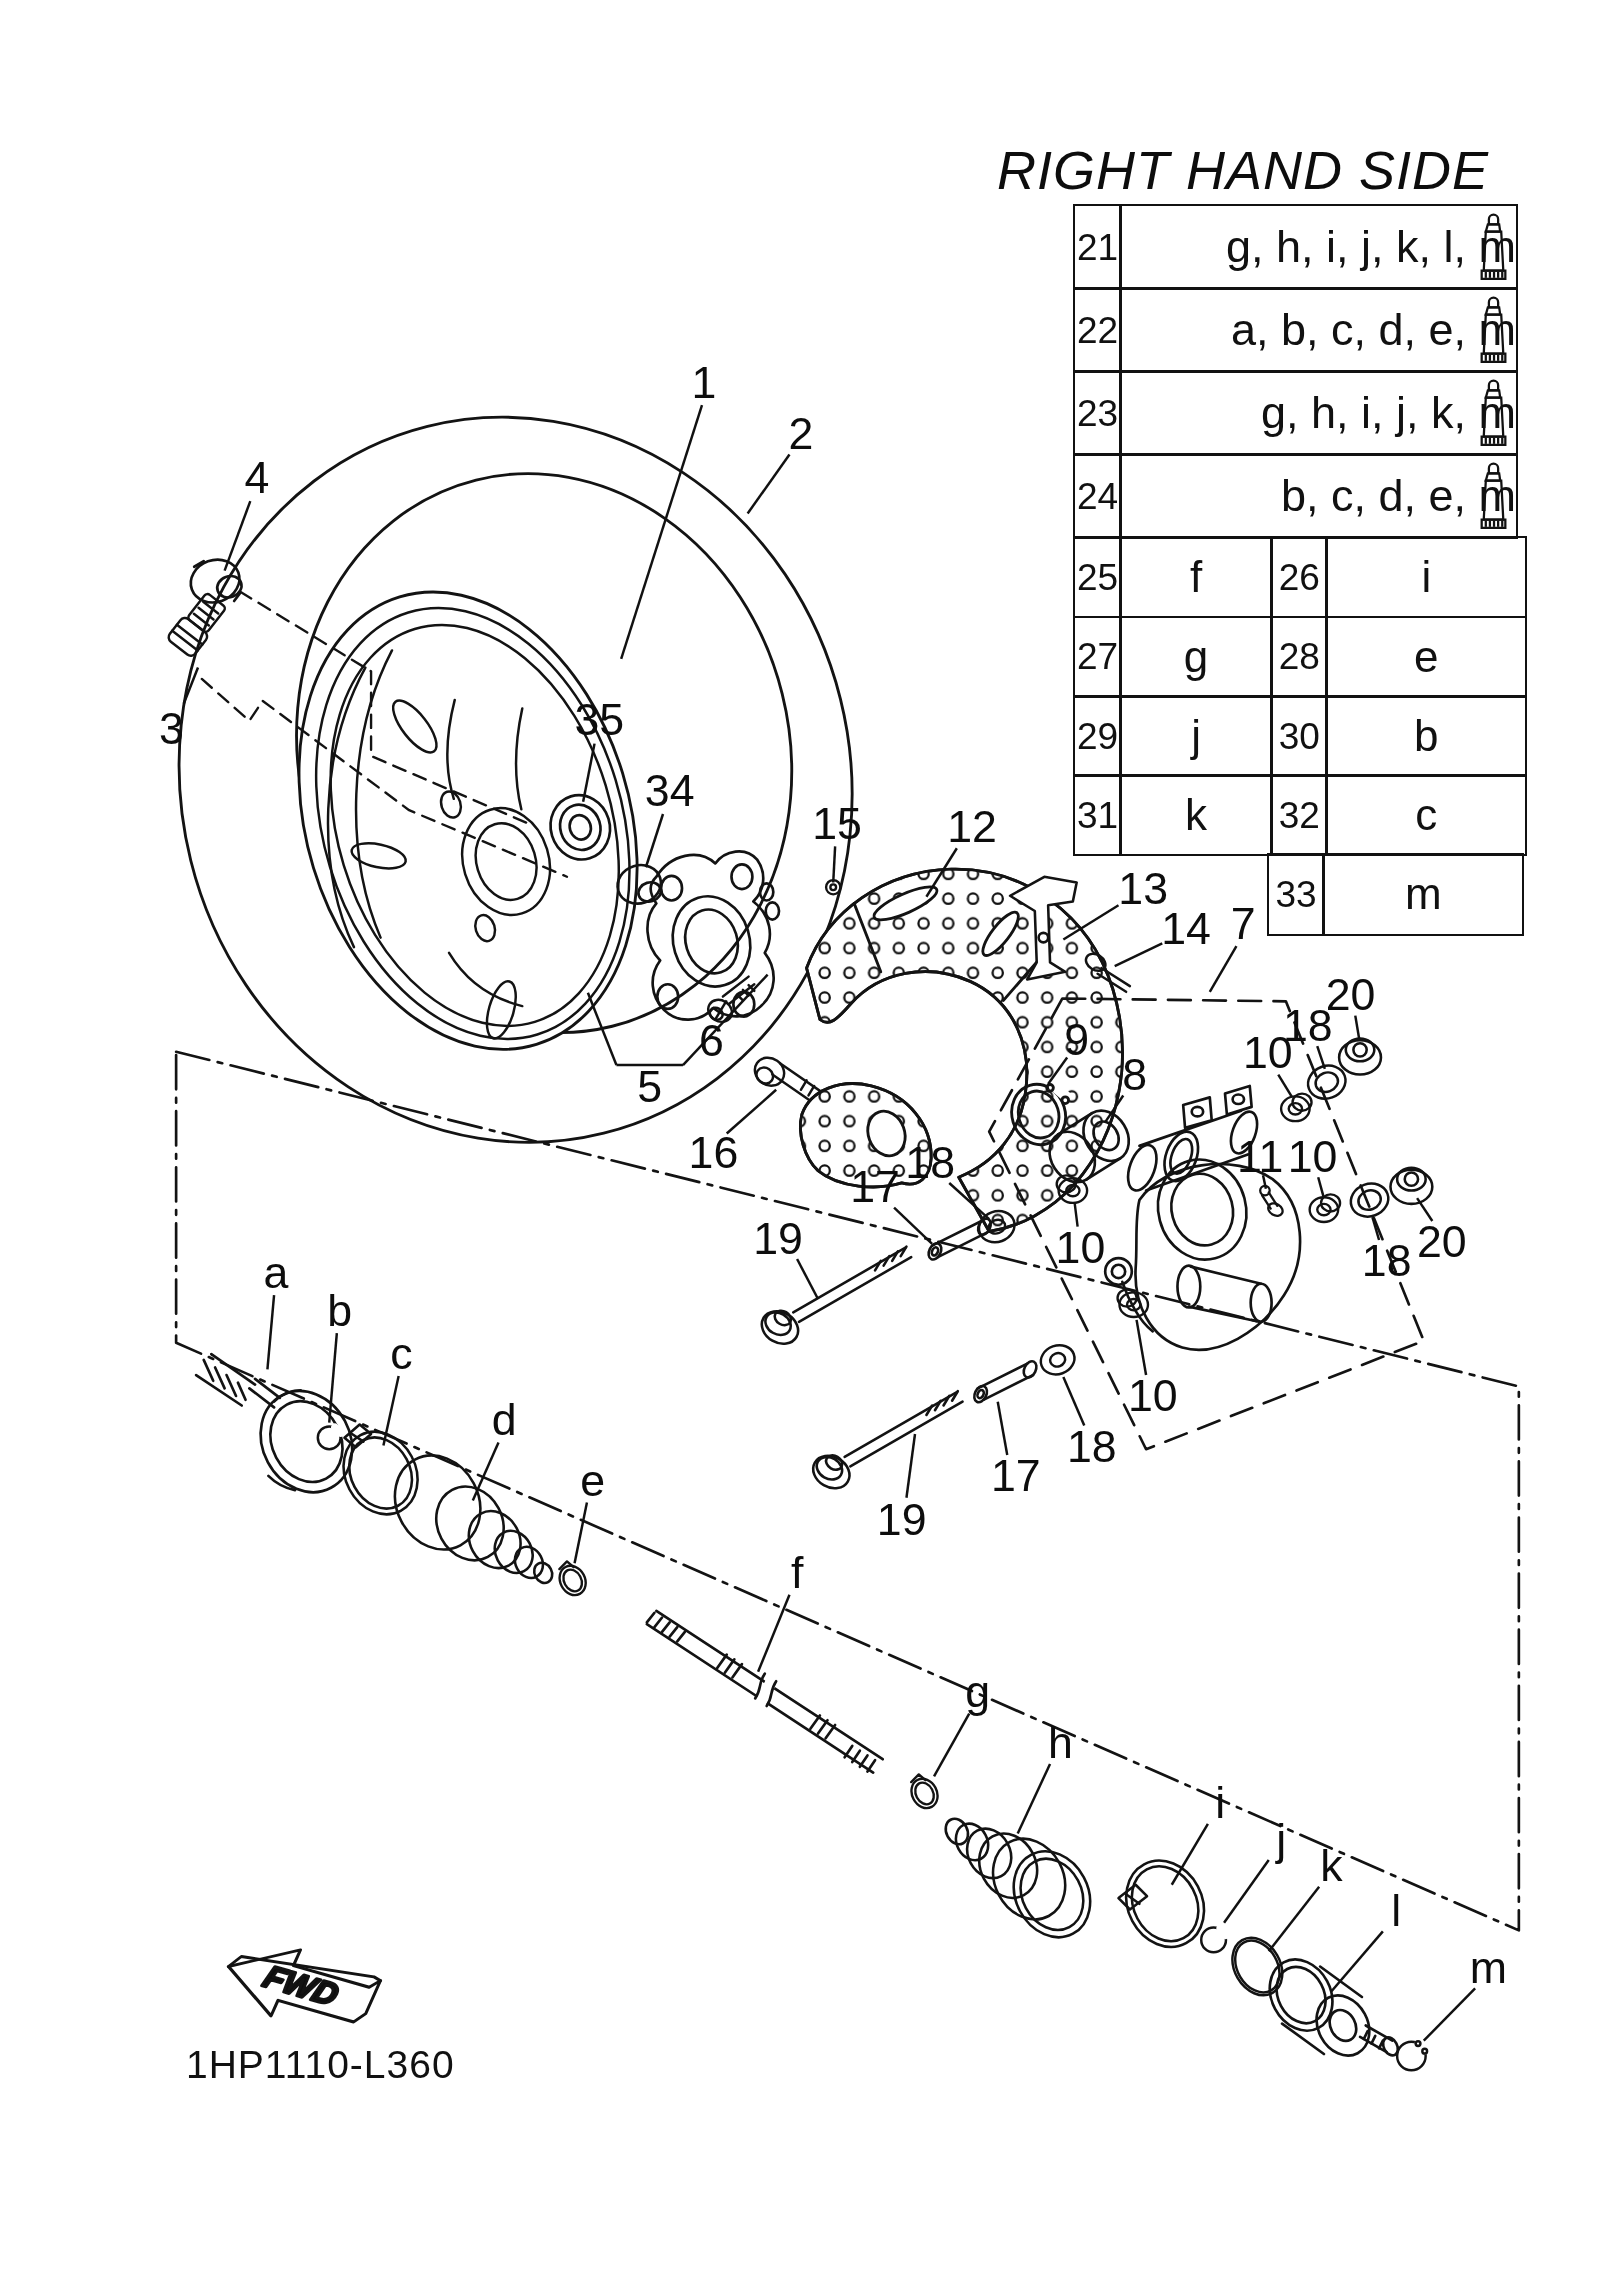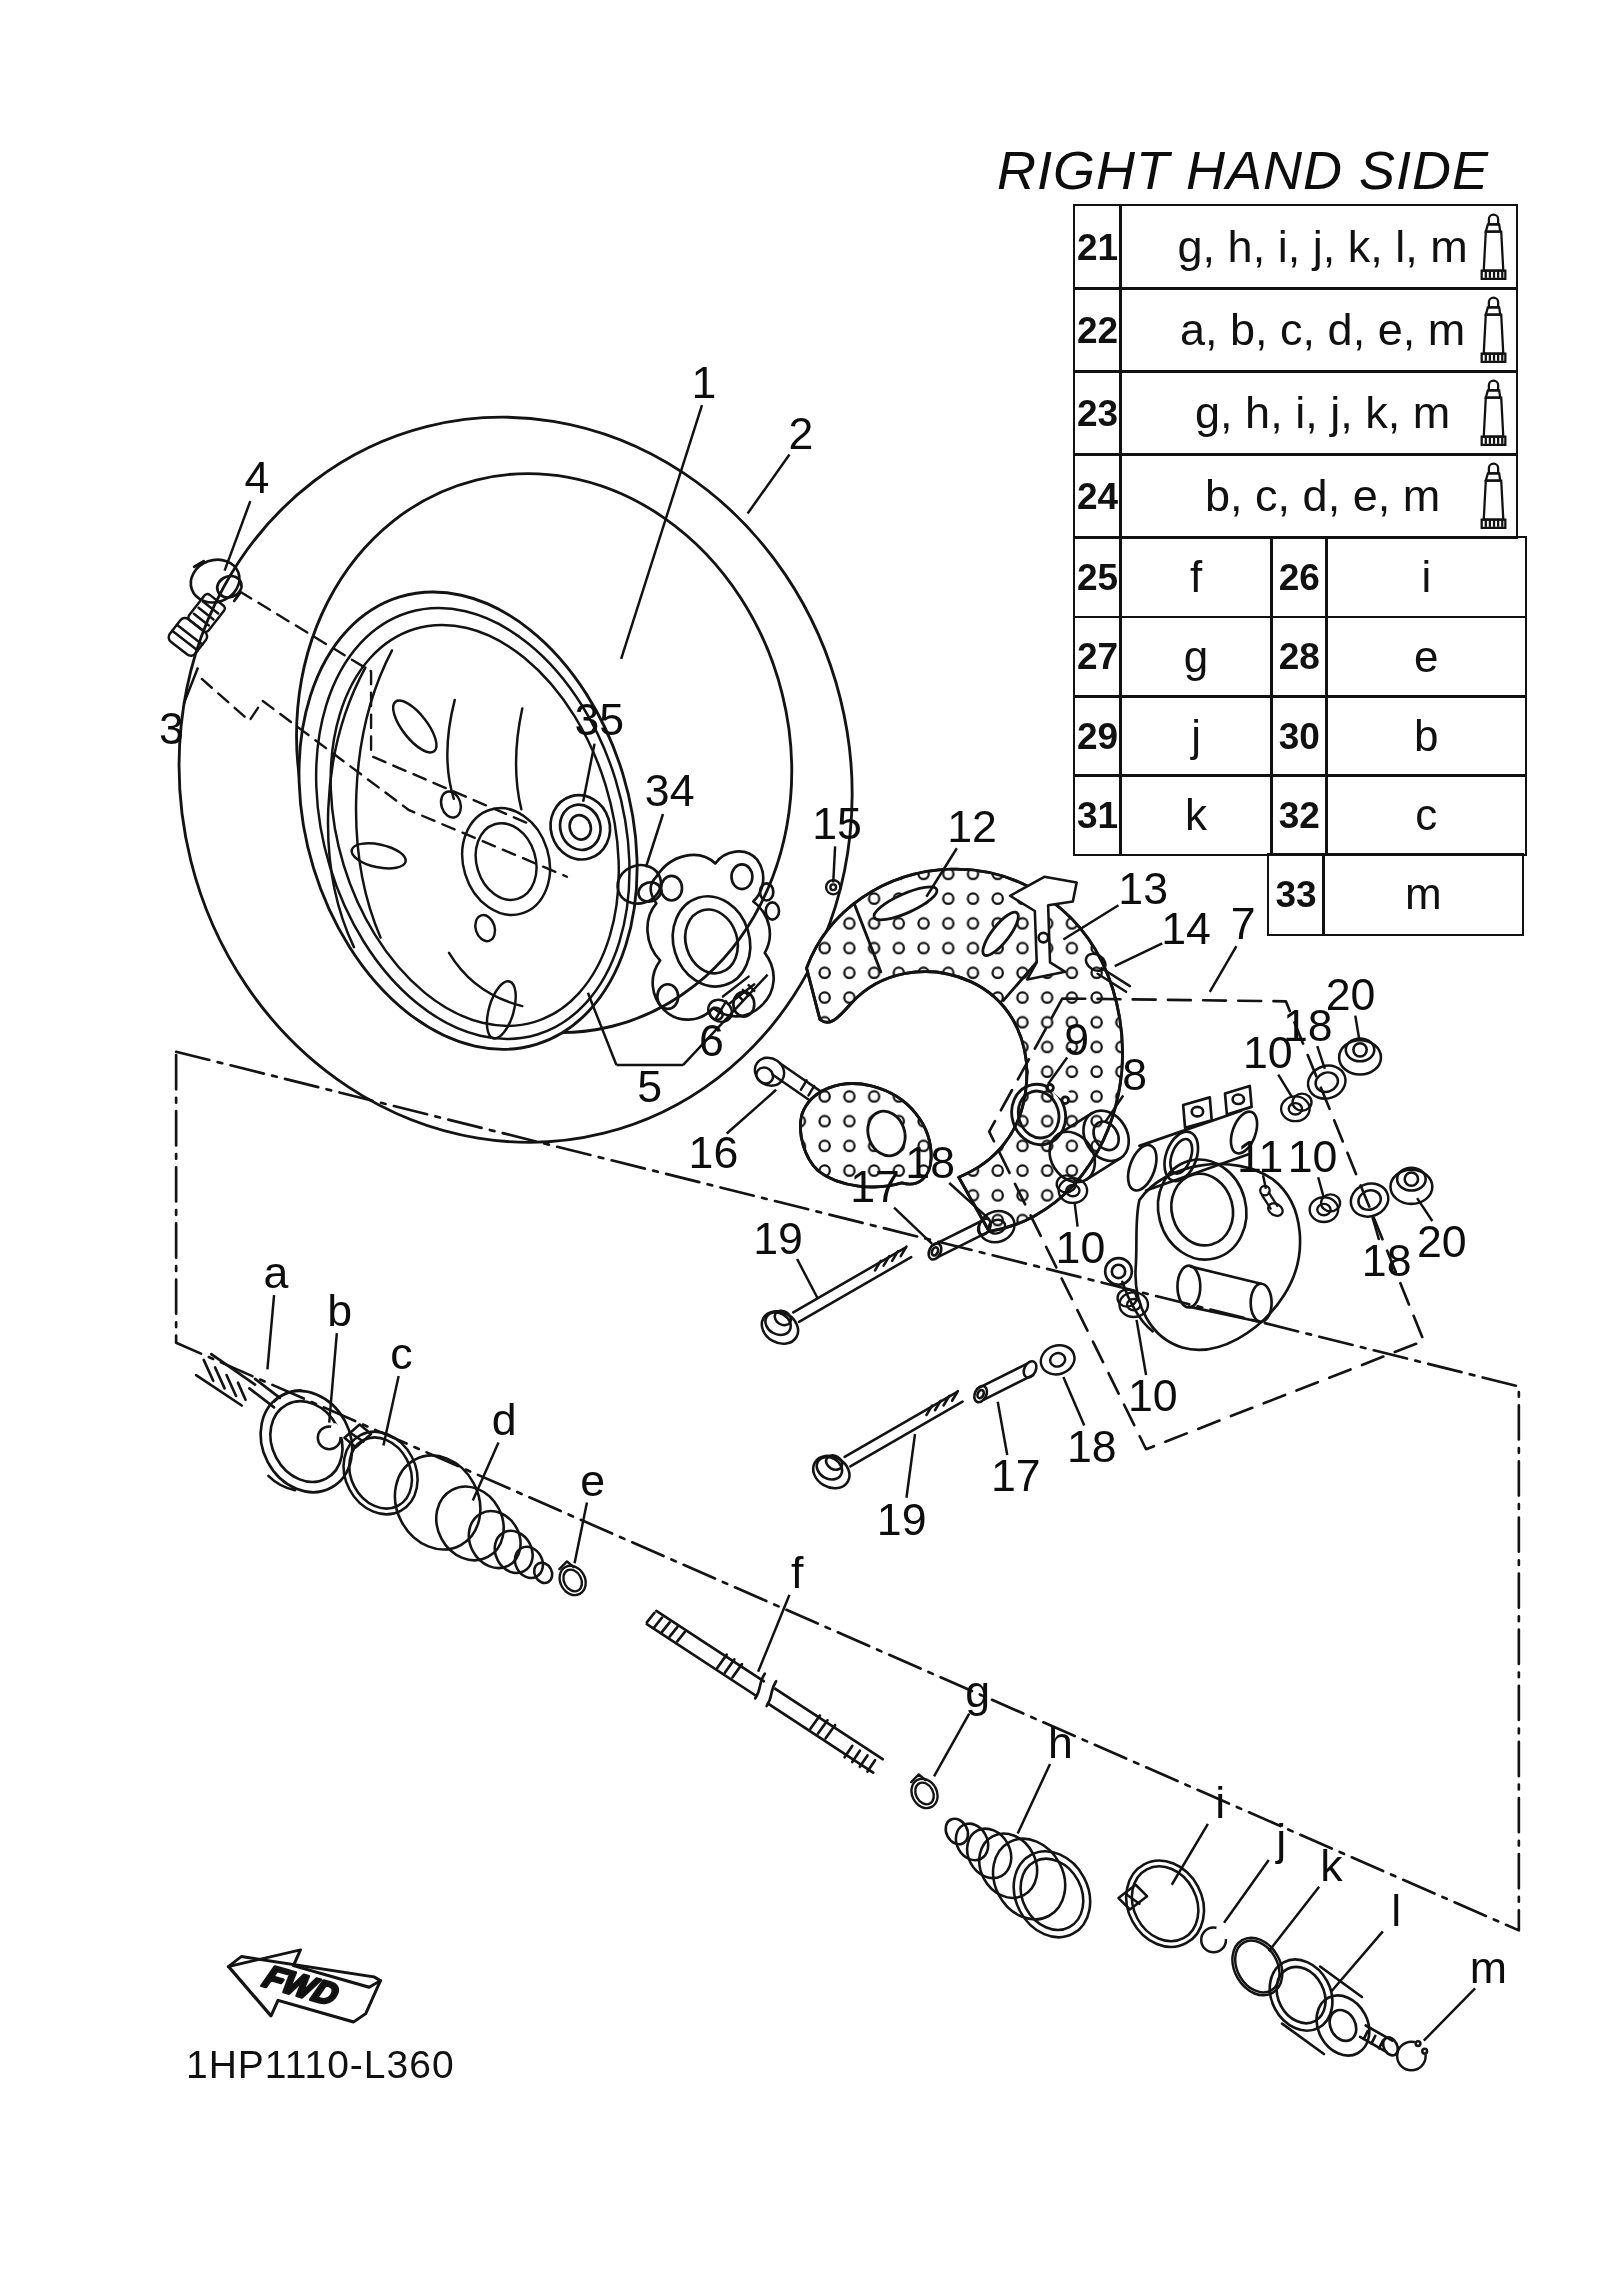--- a/index.html
+++ b/index.html
@@ -10,24 +10,24 @@
   
   .fig-title{position:absolute;left:997px;top:112px;width:533px;font-size:54px;
              font-style:italic;letter-spacing:1px;white-space:nowrap;color:#0d0d0d;margin-top:27px;}
   
   .ptable{position:absolute;left:1073px;top:204px;}
   .prow{display:flex;}
   .prow + .prow{margin-top:-2.9px;}
   .pcell{border:2.9px solid #111;display:flex;align-items:center;justify-content:center;
          background:transparent;position:relative;}
   .pcell + .pcell{margin-left:-2.9px;}
-  .num{width:49px;font-size:37px;justify-content:center;padding-top:1.9px;font-weight:bold;}
+  .num{width:49px;font-size:37px;justify-content:center;padding-top:1.9px;}
   .full .pcell{height:86px;}
   .pair .pcell{height:82px;}
-  .content-full{width:399px;font-size:45px;justify-content:center;padding-left:8px;}
+  .content-full{width:399px;font-size:45px;justify-content:flex-end;padding-left:8px;}
   .content-half1{width:154px;font-size:44px;}
   .num2{width:58px;}
   .content-half2{width:202px;font-size:44px;}
   .spacer{width:197px;border:none;}
   .last .pcell{height:83px;}
   .tube{position:absolute;right:7.6px;top:50%;transform:translateY(-50%);}
   
   .part-code{position:absolute;left:186px;top:2043px;font-size:39px;letter-spacing:1px;}
   
   .callout-label{font-family:"Liberation Sans",sans-serif;font-size:47px;fill:#0d0d0d;}

